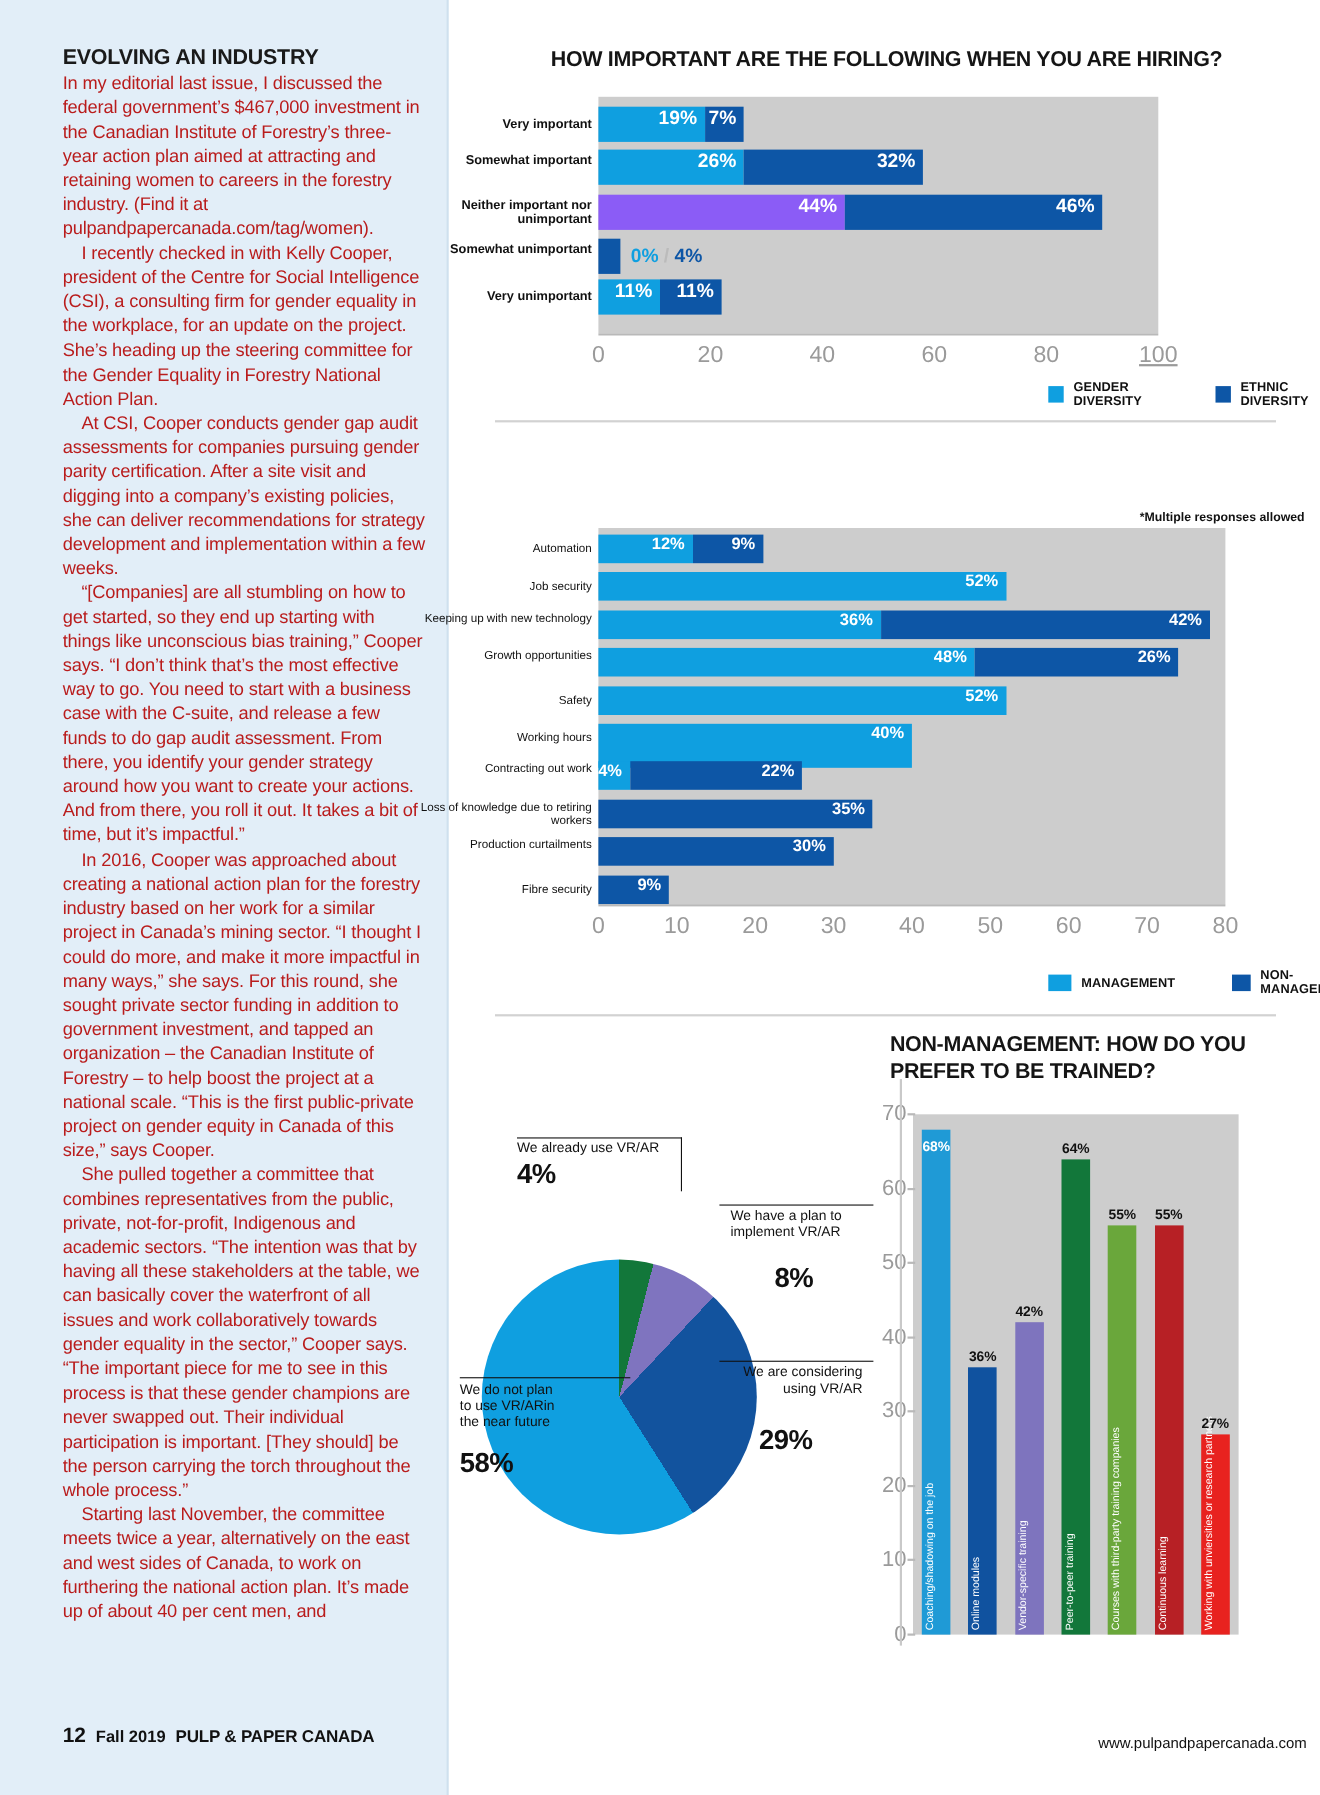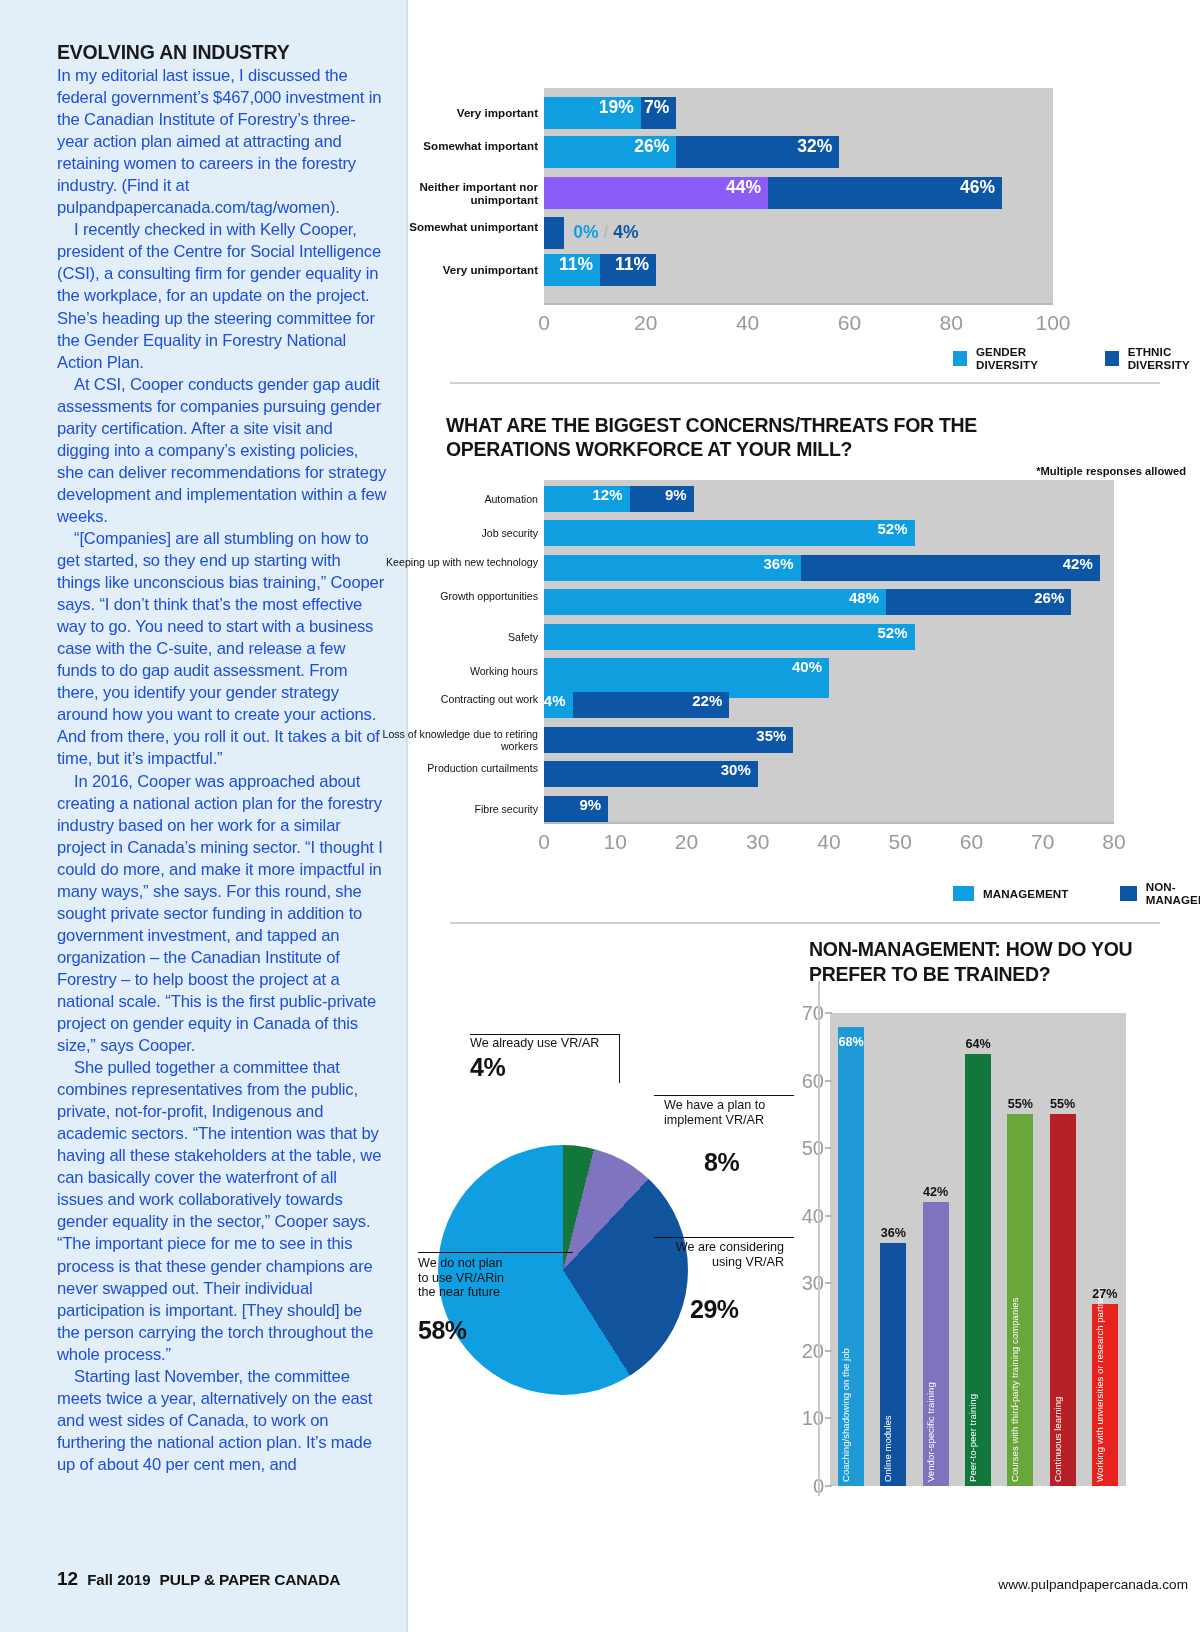--- a/index.html
+++ b/index.html
@@ -27,21 +27,21 @@
   #article-heading {
     font-size: 19.5px;
     font-weight: bold;
     letter-spacing: -0.2px;
     color: #1a1a1a;
     margin-bottom: 1px;
   }
   .body-par {
     font-size: 16.6px;
     line-height: 22.05px;
-    color: #1d4ed8;
+    color: #b91c1c;
     text-align: left;
     letter-spacing: -0.15px;
   }
   .body-par.indent { text-indent: 17px; }
 
   #page-footer {
     position: absolute;
     left: 57px; bottom: 42px;
     display: flex;
     align-items: baseline;
@@ -201,20 +201,21 @@
   <div id="page-footer">
     <span id="footer-page-number">12</span>
     <span id="footer-issue">Fall 2019</span>
     <span id="footer-pub">PULP &amp; PAPER CANADA</span>
   </div>
 </div>
 
 <div id="charts-column">
 
   <div id="chart1">
+    <div id="chart1-title" class="chart-title">HOW IMPORTANT ARE THE FOLLOWING WHEN YOU ARE HIRING?</div>
     <div id="chart1-plot" class="hbar-plot"></div>
     <div id="chart1-bars">
         <div class="hbar-label" style="top: 106px; left: -20px; right: auto;">Very important</div>
         <div style="position: absolute; left: 136px; top: 97px; width: 96.71px; height: 32px; background: rgb(15, 159, 224);">
           <span class="hbar-val">19%</span>
         </div>
         <div style="position: absolute; left: 232.71px; top: 97px; width: 35.63px; height: 32px; background: rgb(13, 86, 166);">
           <span class="hbar-val">7%</span>
         </div>
         <div class="hbar-label" style="top: 139px; left: -20px; right: auto;">Somewhat important</div>
@@ -242,38 +243,37 @@
           <span class="hbar-val">11%</span>
         </div>
       </div>
     <div id="chart1-axis">
         <div class="axis-line" style="left: 136px; top: 303px; width: 509px; height: 2px;"></div>
         <div class="axis-tick" style="left: 136px; top: 311px; color: rgb(154, 154, 154); font-size: 21px;">0</div>
         <div class="axis-tick" style="left: 237.8px; top: 311px; color: rgb(154, 154, 154); font-size: 21px;">20</div>
         <div class="axis-tick" style="left: 339.6px; top: 311px; color: rgb(154, 154, 154); font-size: 21px;">40</div>
         <div class="axis-tick" style="left: 441.4px; top: 311px; color: rgb(154, 154, 154); font-size: 21px;">60</div>
         <div class="axis-tick" style="left: 543.2px; top: 311px; color: rgb(154, 154, 154); font-size: 21px;">80</div>
-        <div class="axis-tick" style="left: 645px; top: 311px; color: rgb(154, 154, 154); font-size: 21px;">100</div>
+        <div class="axis-tick" style="left: 645px; top: 311px; color: rgb(154, 154, 154); font-size: 21px; text-decoration: underline;">100</div>
       </div>
     <div class="legend" id="chart1-legend" style="left:545px; top:345px;">
       <div class="legend-item">
         <span class="legend-swatch" style="background:#0f9fe0"></span>
         <span>GENDER DIVERSITY</span>
       </div>
       <div class="legend-item">
         <span class="legend-swatch" style="background:#0d56a6"></span>
         <span>ETHNIC DIVERSITY</span>
       </div>
     </div>
   </div>
 
   <div class="divider" style="left:42px; top:382px; width:710px;"></div>
 
   <div id="chart2">
-    <div id="chart2-title" class="chart-title">WHAT ARE THE BIGGEST CONCERNS/THREATS FOR THE OPERATIONS WORKFORCE AT YOUR MILL?</div>
     <div id="chart2-note">*Multiple responses allowed</div>
     <div id="chart2-plot" class="hbar-plot"></div>
     <div id="chart2-bars">
         <div class="hbar-label2" style="left: -30px; right: auto; top: 113px;">Automation</div>
         <div style="position: absolute; left: 136px; top: 106px; width: 85.5px; height: 26px; background: rgb(15, 159, 224);">
           <span class="hbar-val" style="font-size: 15px;">12%</span>
         </div>
         <div style="position: absolute; left: 221.5px; top: 106px; width: 64.125px; height: 26px; background: rgb(13, 86, 166);">
           <span class="hbar-val" style="font-size: 15px;">9%</span>
         </div>

